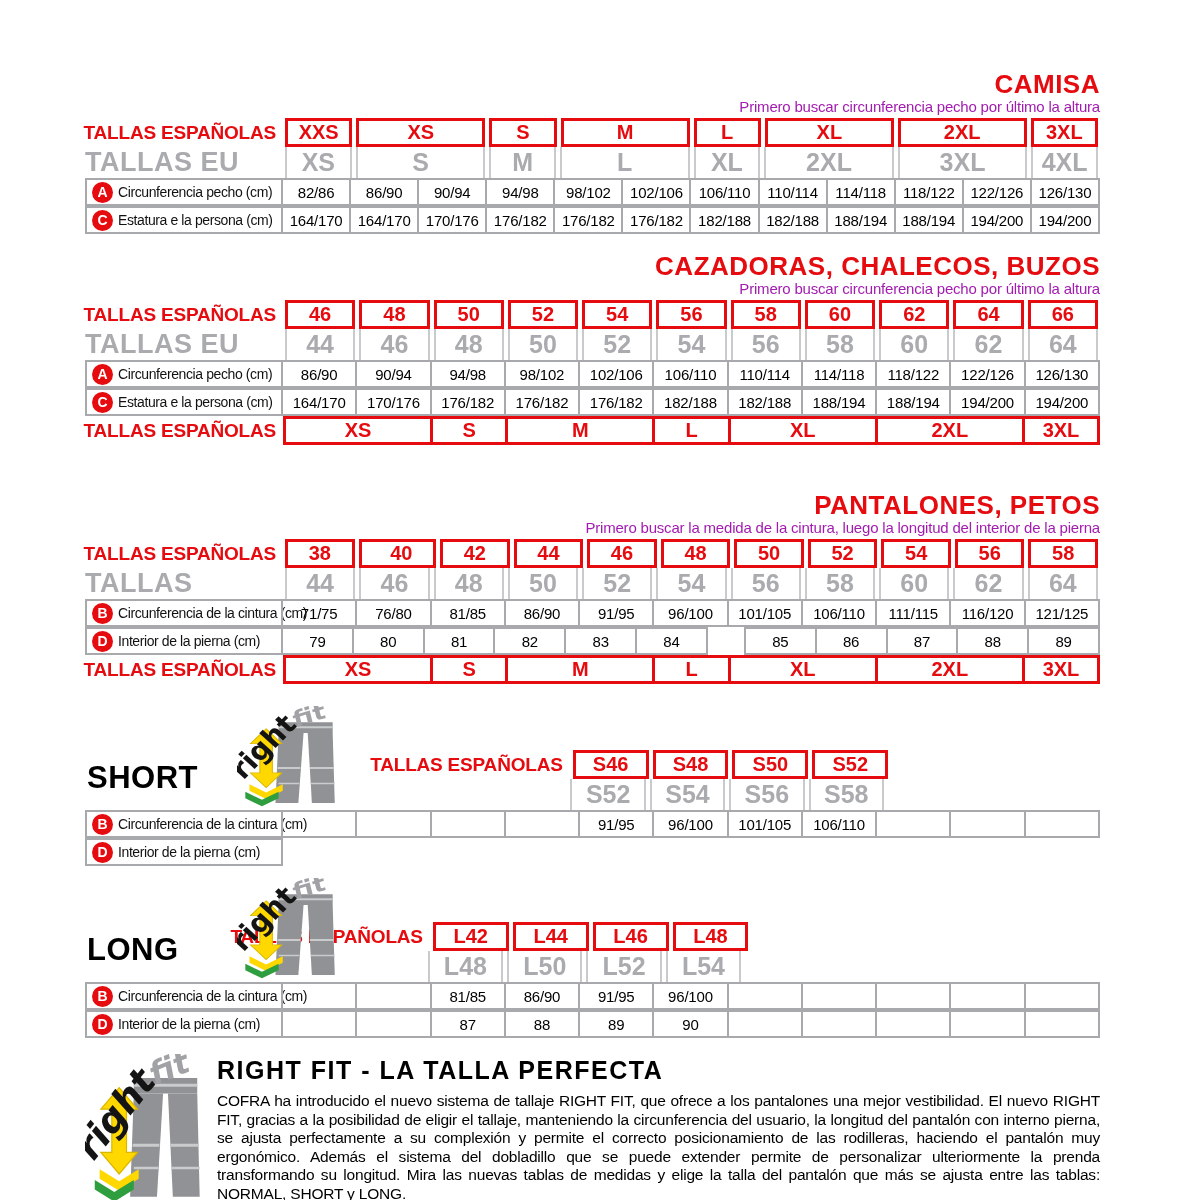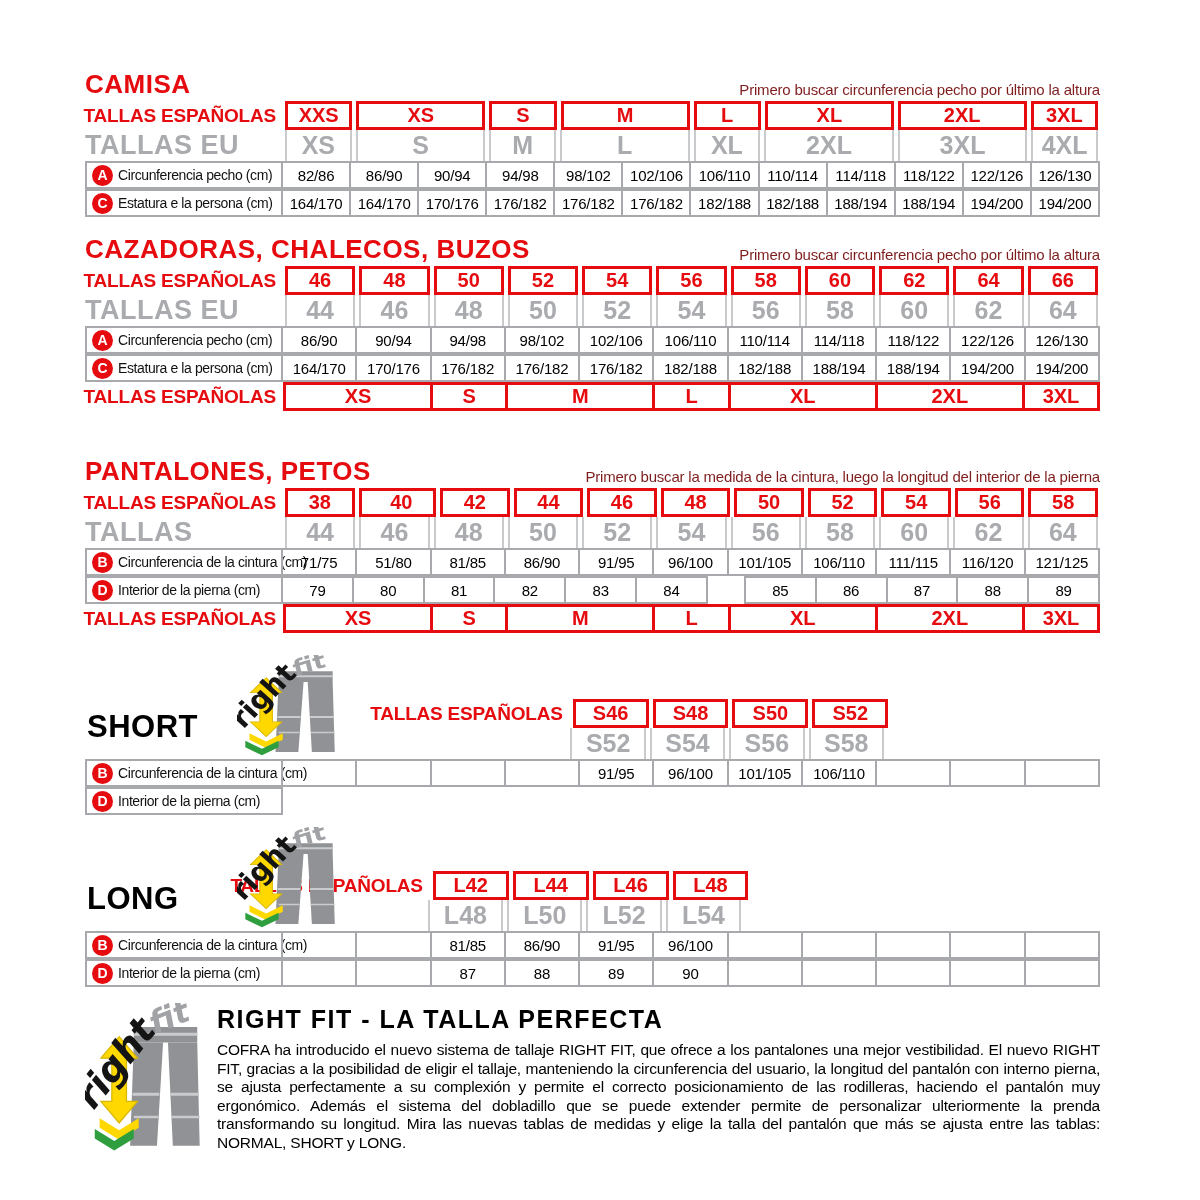--- a/index.html
+++ b/index.html
@@ -5,23 +5,23 @@
   * { margin:0; padding:0; box-sizing:border-box; }
   html,body { background:#ffffff; }
   body {
     width:1200px; height:1200px;
     font-family:"Liberation Sans", sans-serif;
     color:#111; overflow:hidden;
   }
   .page { padding:70px 100px 0 85px; width:1200px; }
 
   
-  .title-row { display:flex; justify-content:space-between; align-items:flex-end; margin-bottom:3px; }
+  .title-row { display:flex; justify-content:space-between; align-items:flex-end; margin-bottom:3px;flex-direction:column; }
   .red-title { color:var(--red); font-size:26px; font-weight:bold; letter-spacing:.5px; line-height:28px; white-space:nowrap; }
-  .note { font-size:15px; color:#7f1d1d; letter-spacing:-.2px; white-space:nowrap; }
+  .note { font-size:15px; color:#a21caf; letter-spacing:-.2px; white-space:nowrap; }
 
   
   .size-table { width:100%; }
   .trow { display:flex; align-items:stretch; }
   .trow.red { height:29px; }
   .trow.gray { height:31px; }
   .trow.data { height:28px; }
   .trow.redspan { height:29px; }
   .lcell { width:198px; flex:0 0 198px; display:flex; align-items:center; }
   .lcell.redlab { color:var(--red); font-weight:bold; font-size:19px; justify-content:flex-end; padding-right:7px; letter-spacing:-.2px; white-space:nowrap; }
@@ -290,21 +290,21 @@
             <div class="cell grayb" style="flex-grow: 1;">64</div>
           </div>
         </div>
         <div class="trow data">
           <div class="lcell datalab">
             <div class="badge">B</div>
             <div class="lab-text">Circunferencia de la cintura (cm)</div>
           </div>
           <div class="cellswrap">
             <div class="cell datab" style="flex-grow: 1;">71/75</div>
-            <div class="cell datab" style="flex-grow: 1;">51/80</div>
+            <div class="cell datab" style="flex-grow: 1;">76/80</div>
             <div class="cell datab" style="flex-grow: 1;">81/85</div>
             <div class="cell datab" style="flex-grow: 1;">86/90</div>
             <div class="cell datab" style="flex-grow: 1;">91/95</div>
             <div class="cell datab" style="flex-grow: 1;">96/100</div>
             <div class="cell datab" style="flex-grow: 1;">101/105</div>
             <div class="cell datab" style="flex-grow: 1;">106/110</div>
             <div class="cell datab" style="flex-grow: 1;">111/115</div>
             <div class="cell datab" style="flex-grow: 1;">116/120</div>
             <div class="cell datab" style="flex-grow: 1;">121/125</div>
           </div>

